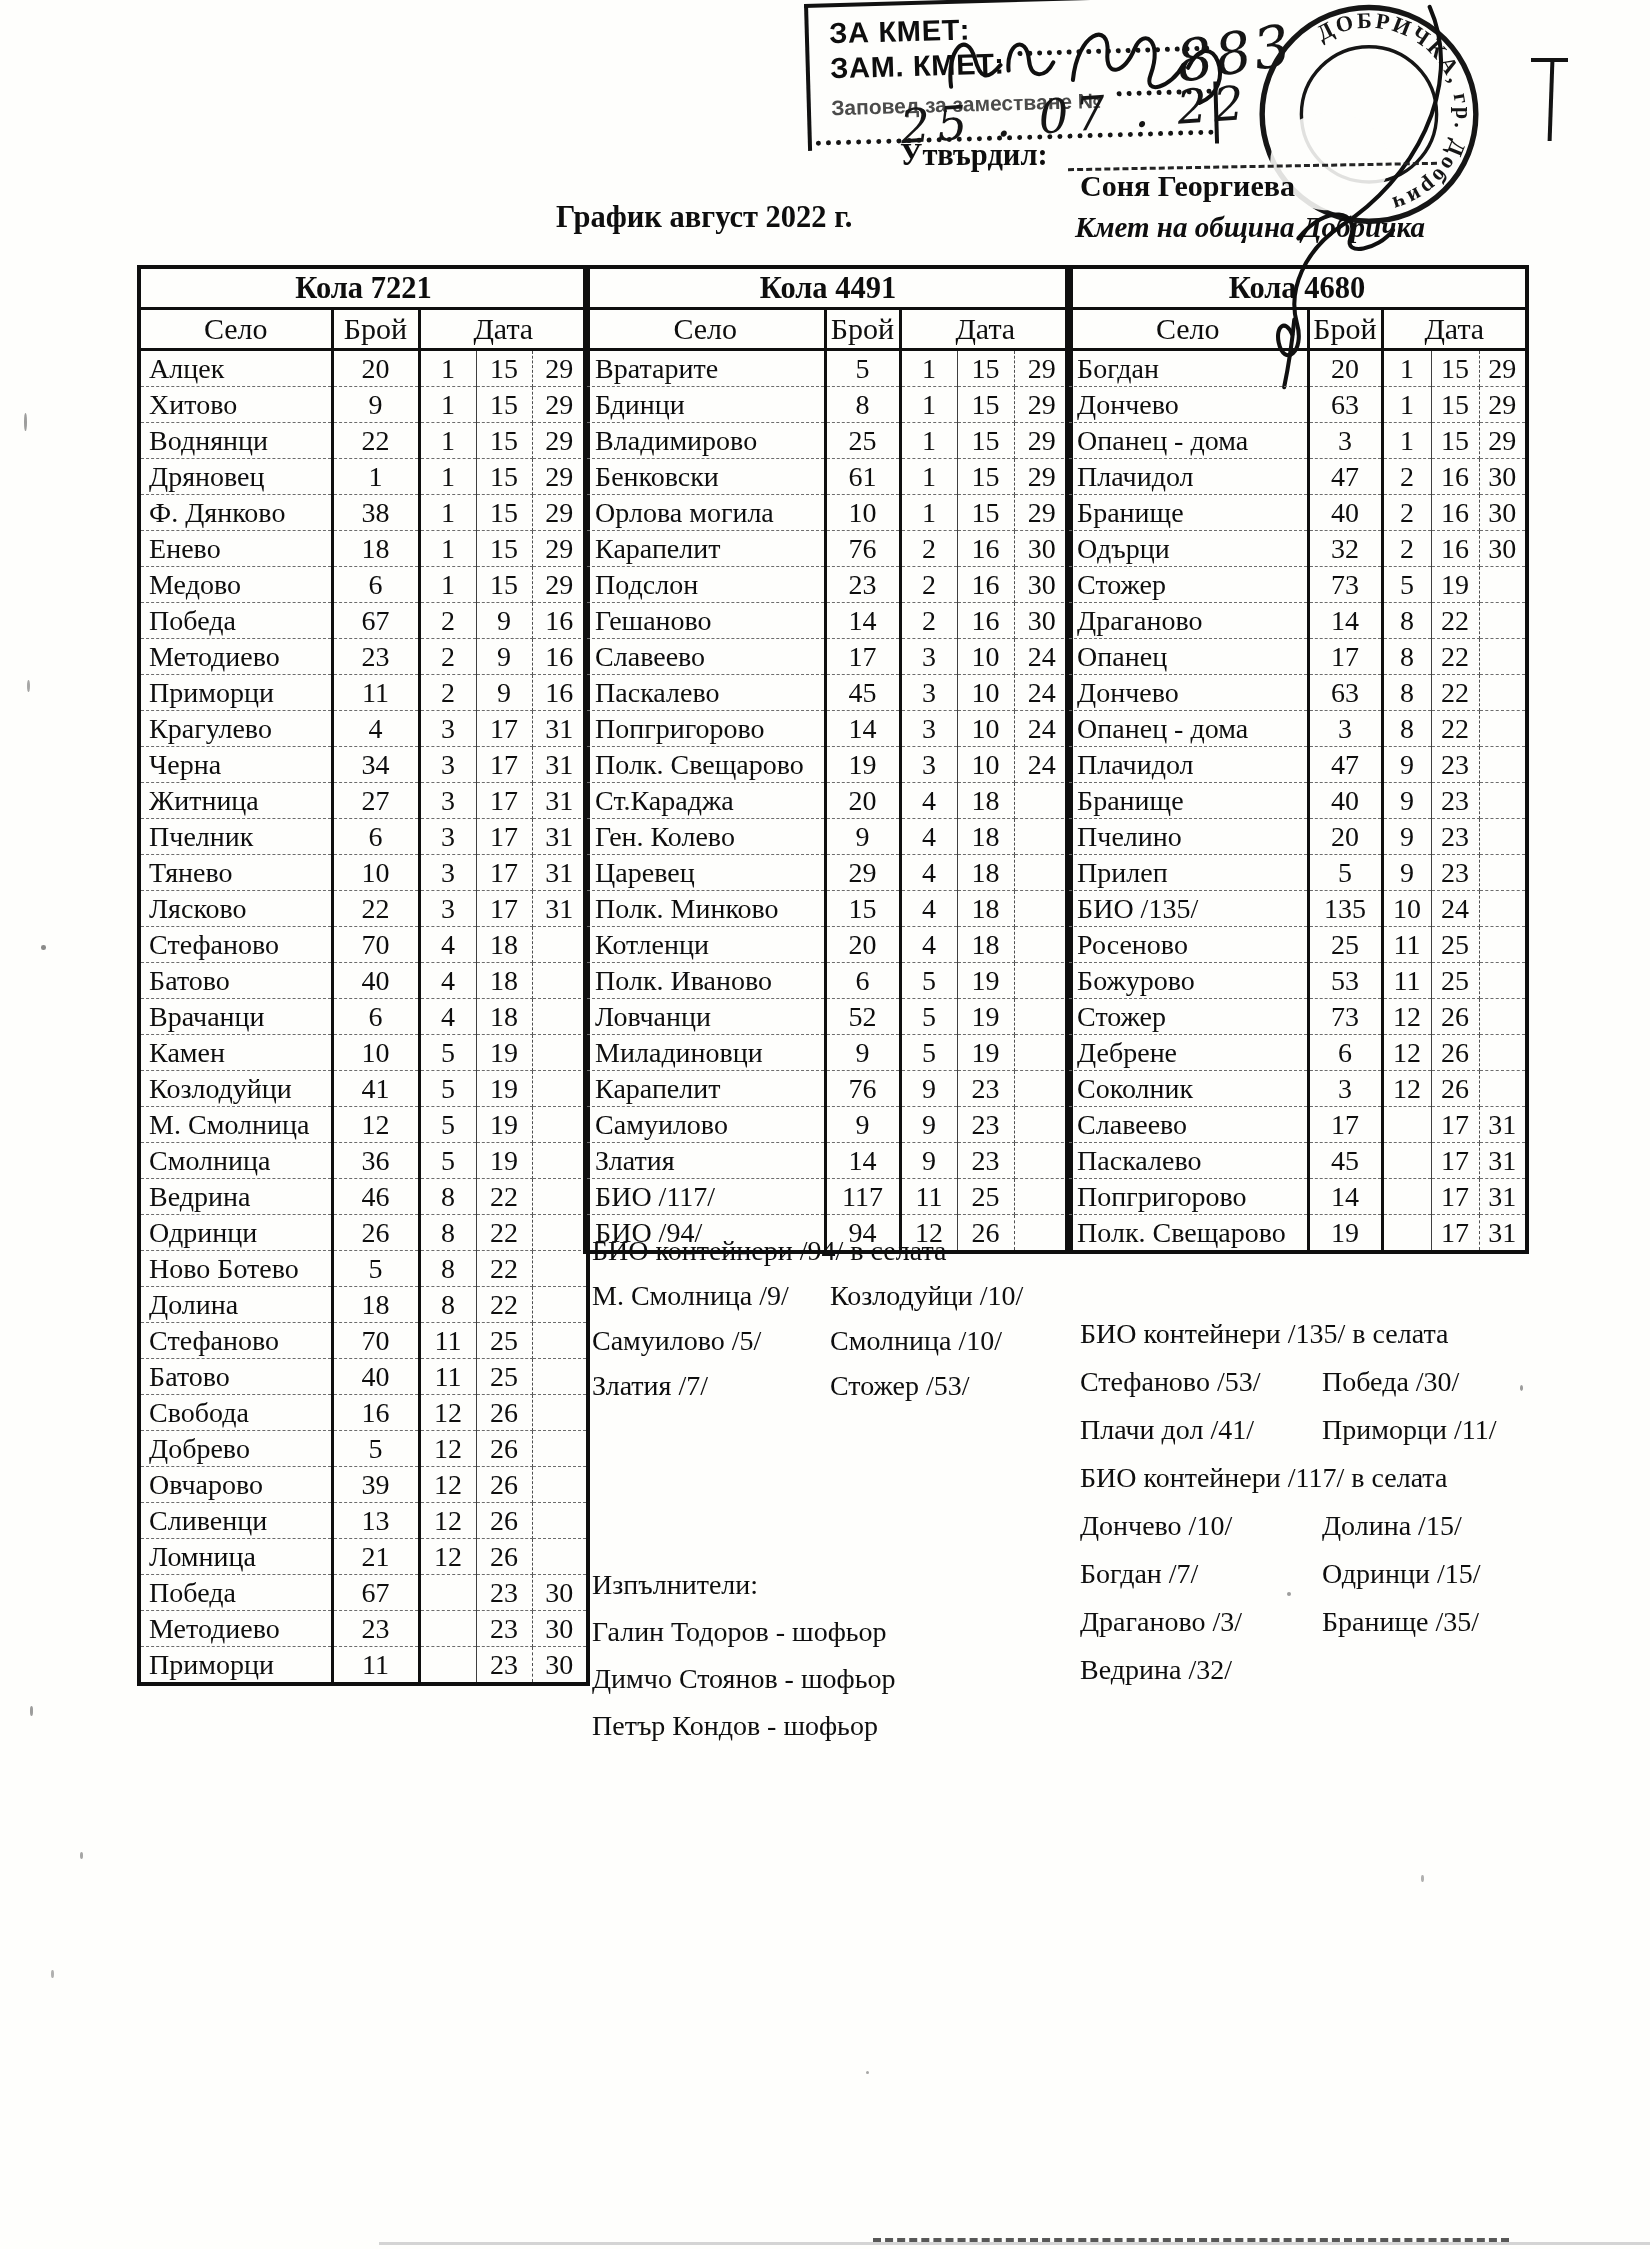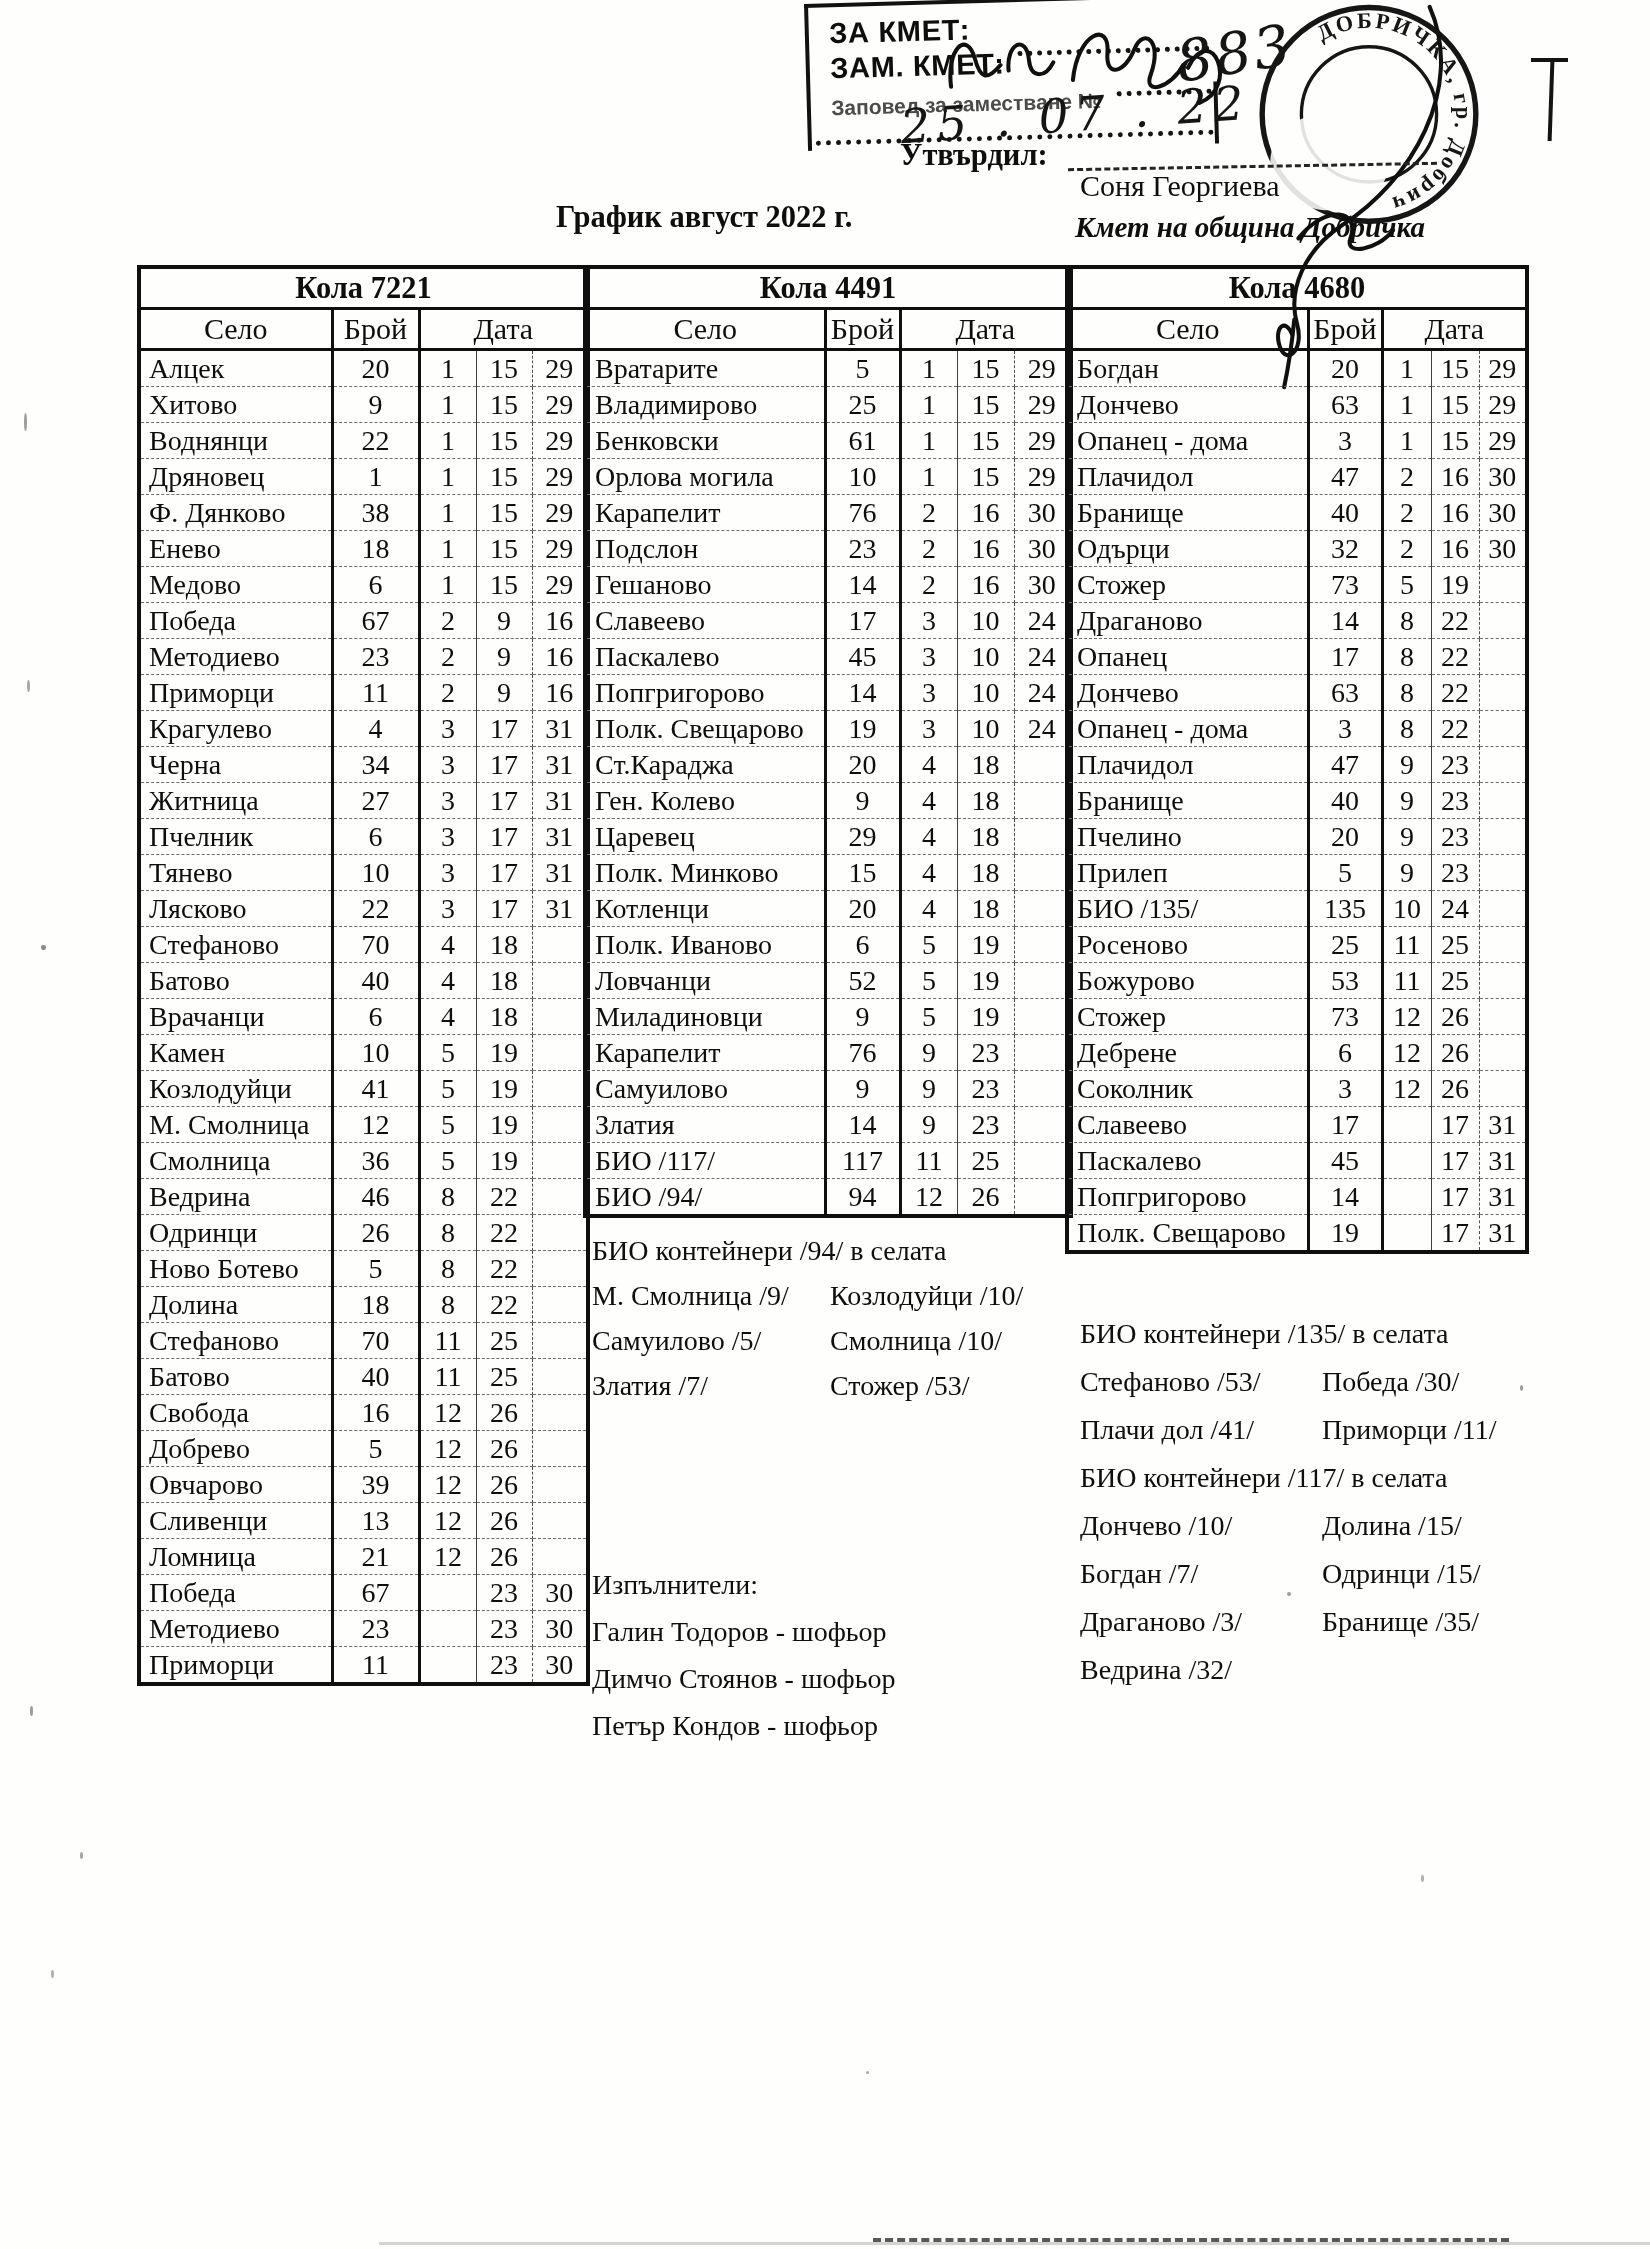--- a/index.html
+++ b/index.html
@@ -38,21 +38,21 @@
   .dots3 { left:4.1px;   top:133px; width:398px; }
 
   
   .hw { position:absolute; font-family:"DejaVu Serif",serif; font-style:italic; color:#151515; white-space:nowrap; }
   .hw-num  { left:1176px; top:20.3px;  font-size:57px; transform:rotate(-9deg); letter-spacing:2.7px; }
   .hw-date { left:900px; top:87px; font-size:47px; transform:rotate(-4deg); letter-spacing:6.8px; }
 
   
   .utv  { position:absolute; left:900px; top:138px; font-size:30.5px; font-weight:bold; white-space:nowrap; }
   .utv-line { position:absolute; left:1068px; top:165px; width:369px; border-top:3.4px dashed #242424; transform:rotate(-1deg); }
-  .appr-name { position:absolute; left:1080px; top:169px; font-size:30px; font-weight:normal; white-space:nowrap; }
+  .appr-name { position:absolute; left:1080px; top:169px; font-size:30px; font-weight:bold; white-space:nowrap; }
   .appr-role { position:absolute; left:1075px; top:211px; font-size:29px; font-weight:bold; font-style:italic; white-space:nowrap; }
   .doc-title { position:absolute; left:556px;  top:200px; font-size:30.5px; font-weight:bold; white-space:nowrap; }
 
   
   .stamp { position:absolute; left:1250px; top:-9.5px; }
   .sig-svg { position:absolute; left:0; top:0; pointer-events:none; }
   .tmark-v { position:absolute; left:1549px; top:61px; width:4.1px; height:80px; background:#141414; transform:rotate(2deg); }
   .tmark-h { position:absolute; left:1531px; top:58px; width:37px; height:4.1px; background:#141414; }
 
   
@@ -447,20 +447,27 @@
     </thead>
     <tbody>
         <tr>
           <td class="c-selo">Вратарите</td>
           <td class="c-broy">5</td>
           <td class="c-d1">1</td>
           <td class="c-d2">15</td>
           <td class="c-d3">29</td>
         </tr>
         <tr>
+          <td class="c-selo">Бдинци</td>
+          <td class="c-broy">8</td>
+          <td class="c-d1">1</td>
+          <td class="c-d2">15</td>
+          <td class="c-d3">29</td>
+        </tr>
+        <tr>
           <td class="c-selo">Владимирово</td>
           <td class="c-broy">25</td>
           <td class="c-d1">1</td>
           <td class="c-d2">15</td>
           <td class="c-d3">29</td>
         </tr>
         <tr>
           <td class="c-selo">Бенковски</td>
           <td class="c-broy">61</td>
           <td class="c-d1">1</td>

